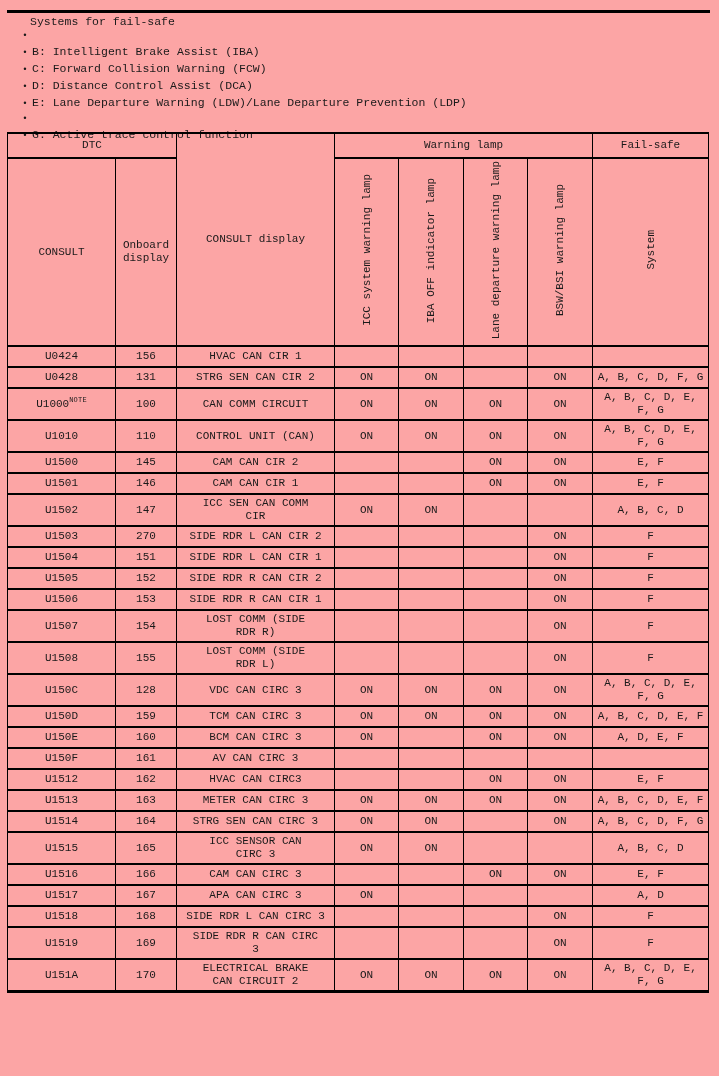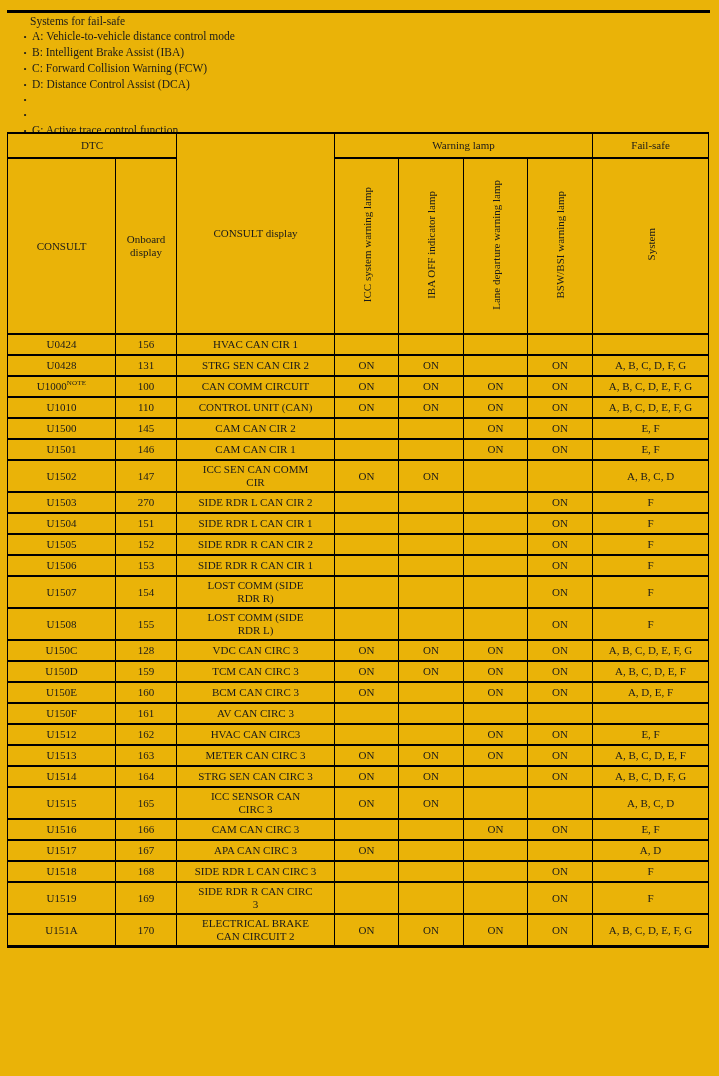--- a/index.html
+++ b/index.html
@@ -4,23 +4,23 @@
 <style>
   html, body {
     margin: 0;
     padding: 0;
     background: #ffffff;
   }
   .page {
     position: relative;
     width: 719px;
     height: 1076px;
-    background: #eab308;
+    background: #fca5a5;
     color: #1a1a1a;
-    font-family: Liberation Serif, serif;
+    font-family: Liberation Mono, monospace;
     overflow: hidden;
   }
   .top-rule {
     position: absolute;
     left: 7px;
     top: 10px;
     width: 703px;
     height: 3px;
     background: #000000;
   }
@@ -96,36 +96,36 @@
 
 <div class="page">
 
   <div class="top-rule"></div>
 
   <div class="legend">
     <div class="legend-title">Systems for fail-safe</div>
     <div id="legend-items">
         <div class="legend-item">
           <span class="legend-bullet">•</span>
-          <span>A: Vehicle-to-vehicle distance control mode</span>
         </div>
         <div class="legend-item">
           <span class="legend-bullet">•</span>
           <span>B: Intelligent Brake Assist (IBA)</span>
         </div>
         <div class="legend-item">
           <span class="legend-bullet">•</span>
           <span>C: Forward Collision Warning (FCW)</span>
         </div>
         <div class="legend-item">
           <span class="legend-bullet">•</span>
           <span>D: Distance Control Assist (DCA)</span>
         </div>
         <div class="legend-item">
           <span class="legend-bullet">•</span>
+          <span>E: Lane Departure Warning (LDW)/Lane Departure Prevention (LDP)</span>
         </div>
         <div class="legend-item">
           <span class="legend-bullet">•</span>
         </div>
         <div class="legend-item">
           <span class="legend-bullet">•</span>
           <span>G: Active trace control function</span>
         </div>
       </div>
   </div>

